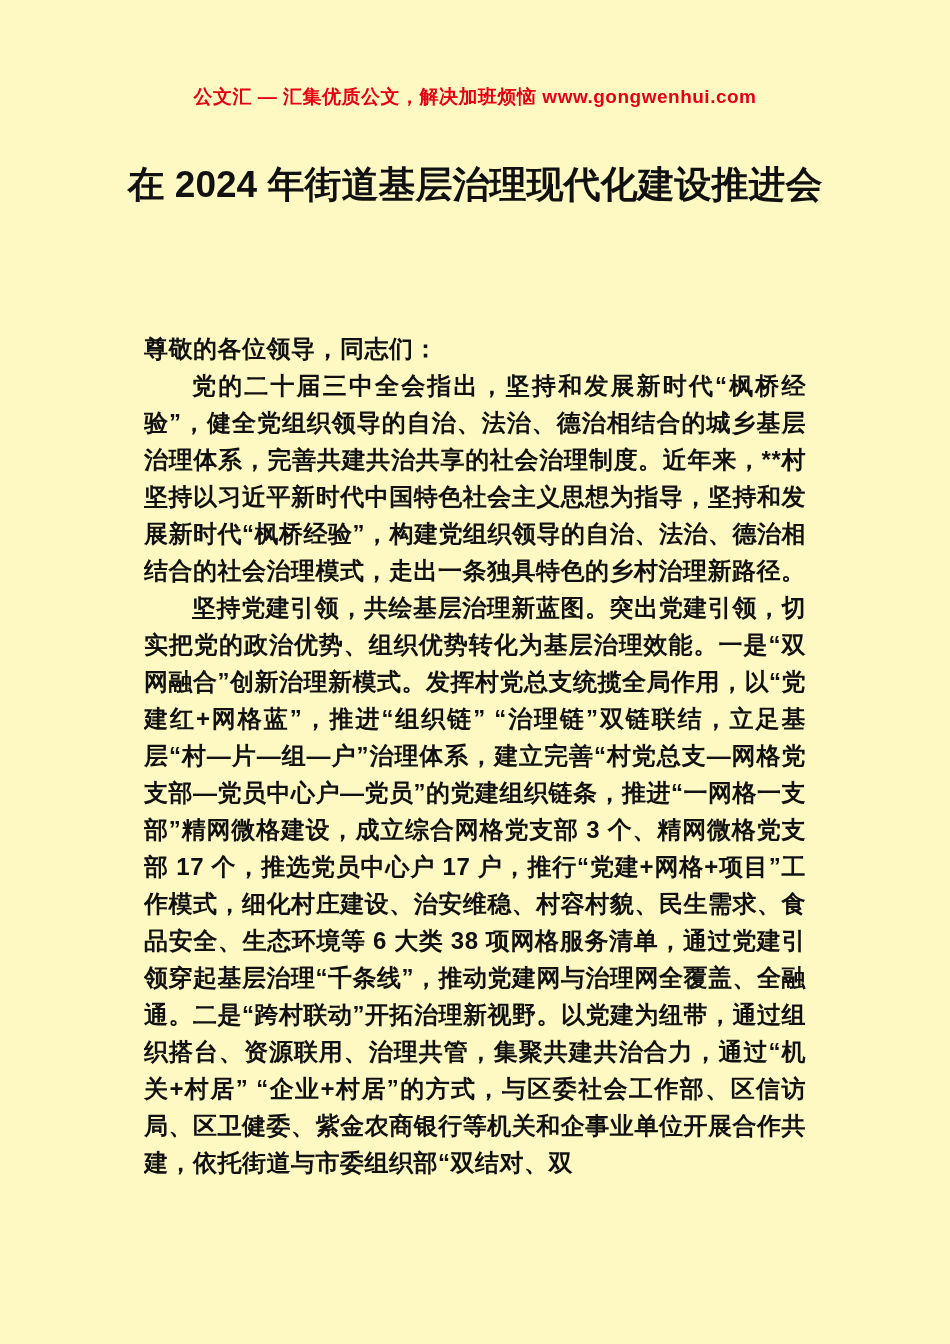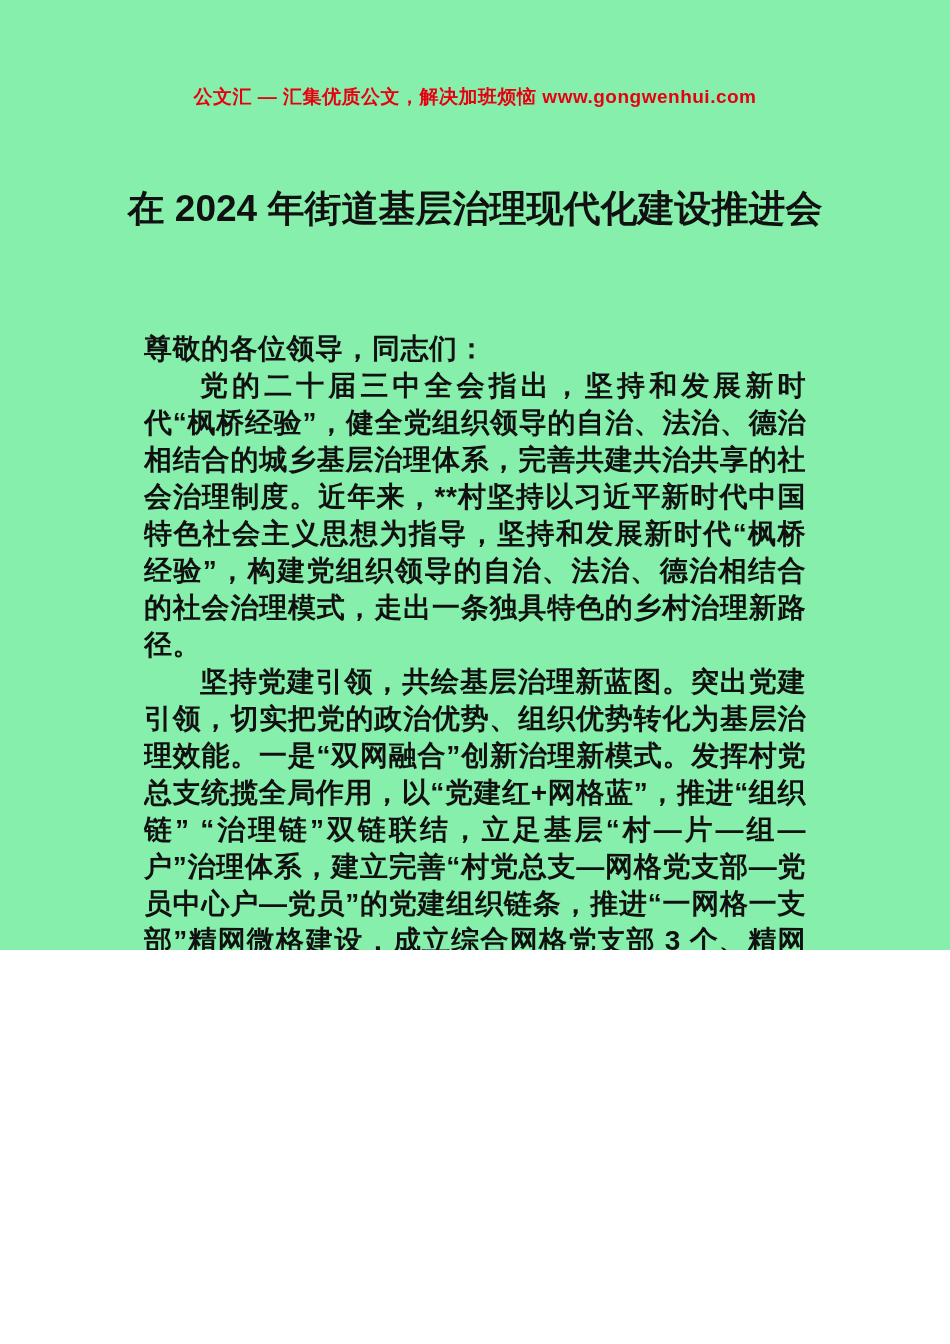--- a/index.html
+++ b/index.html
@@ -3,58 +3,58 @@
 <meta charset="utf-8">
 <style>
   html, body {
     margin: 0;
     padding: 0;
     background: #ffffff;
   }
   .page {
     position: relative;
     width: 950px;
-    height: 950px;
+    height: 1344px;
     margin: 0 auto;
-    background: #86efac;
+    background: #fef9c3;
     overflow: hidden;
     font-family: "Liberation Sans", sans-serif;
   }
   .watermark {
     position: absolute;
     top: 84px;
     left: 0;
     width: 100%;
     text-align: center;
     color: #e60012;
     font-size: 19px;
     font-weight: bold;
     letter-spacing: 0.5px;
     font-family: "Liberation Sans", sans-serif;
   }
   .title-block {
     position: absolute;
-    top: 176px;
+    top: 152px;
     left: 100px;
     right: 100px;
     text-align: center;
     font-size: 37px;
     font-weight: bold;
     color: #111111;
     line-height: 66px;
     font-family: "Liberation Sans", sans-serif;
   }
   .content {
     position: absolute;
     top: 330px;
     left: 144px;
     right: 144px;
     bottom: 0;
     color: #111111;
-    font-size: 28px;
+    font-size: 24px;
     font-weight: bold;
     line-height: 37px;
     text-align: justify;
     letter-spacing: 0.5px;
     overflow: hidden;
     font-family: "Liberation Sans", sans-serif;
   }
   .content p {
     margin: 0;
     padding: 0;

